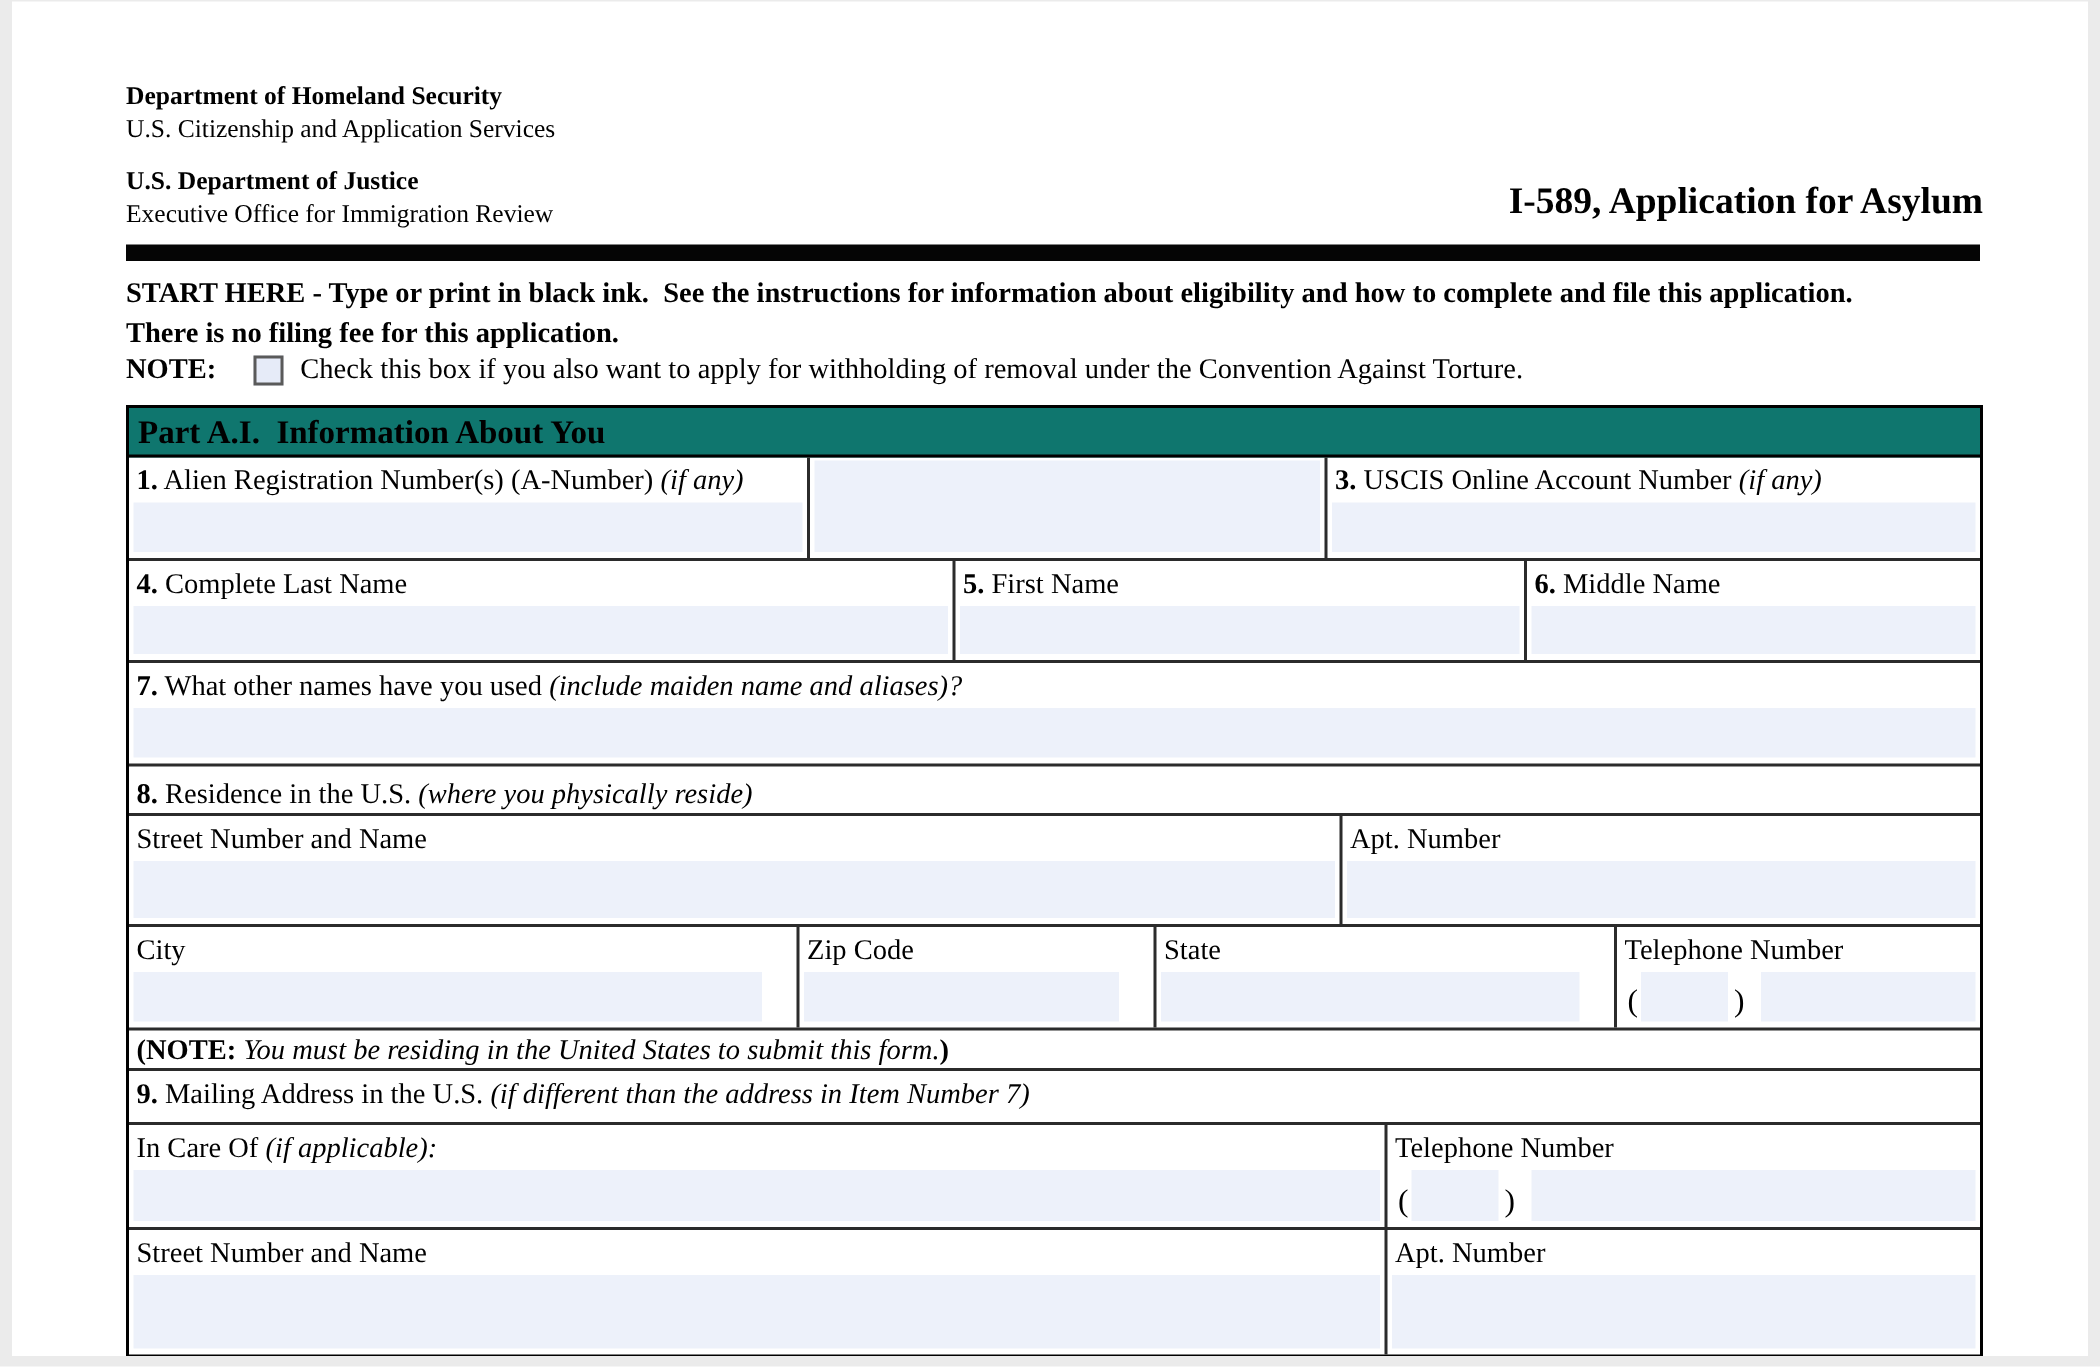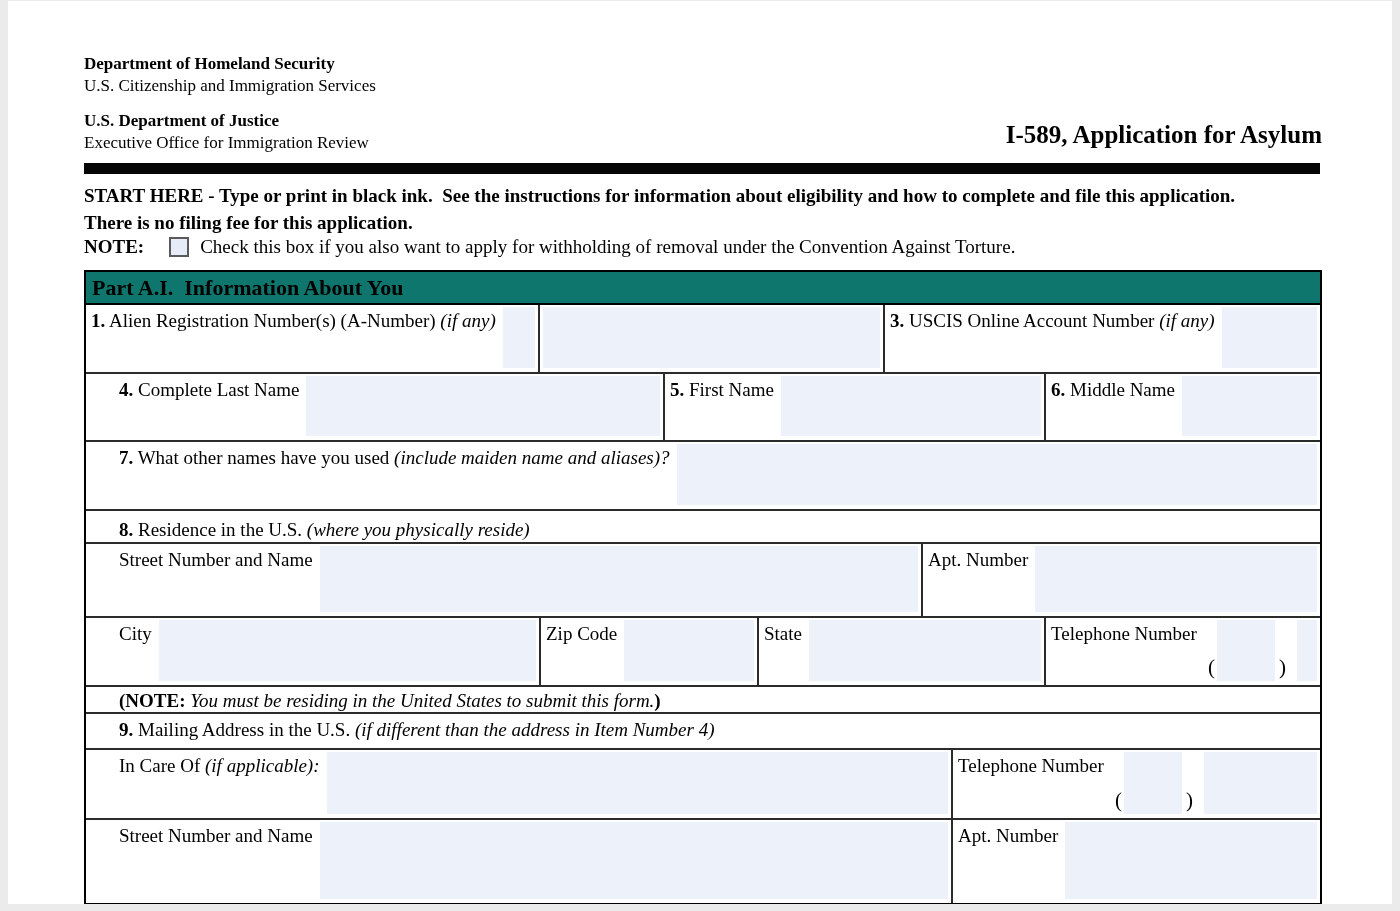--- a/index.html
+++ b/index.html
@@ -48,42 +48,42 @@
     border:2px solid #000;
     background:#fff;
   }
   .part-header{
     background:#0f766e;height:33px;line-height:32px;
     border-bottom:2px solid #000;
     font-size:22px;font-weight:bold;padding-left:6px;
     white-space:pre-wrap;
   }
   .row{display:flex;align-items:stretch;}
-  .row + .row{border-top:2px solid var(--row-border);padding-left:28px;}
+  .row + .row{border-top:2px solid var(--row-border);}
   .part-header + .row{border-top:none;}
-  .cell{display:flex;flex-direction:row;min-width:0;}
+  .cell{display:flex;flex-direction:column;min-width:0;}
   .cell + .cell{border-left:2px solid var(--row-border);}
   .grow{flex:1 1 auto;}
   .lbl{
     font-size:19px;line-height:25px;
     padding:3px 4px 0 5px;
     white-space:nowrap;overflow:hidden;
   }
   .input{
     flex:1 1 auto;
     background:var(--field);
     margin:2px 3px 4px 3px;
   }
   
   .h-r1{height:67px;}
   .h-r2{height:68px;}
   .h-r3{height:69px;}
   .h-lab{height:33px;align-items:flex-end;}
   .h-street{height:74px;}
-  .h-city{height:69px;}
+  .h-city{height:69px;gap:20px;}
   .h-note{height:27px;}
   .h-lab9{height:36px;}
   .h-care{height:70px;}
   .h-street2{height:85px;}
 
   .note-inline{font-size:19px;line-height:25px;padding:1px 4px 0 5px;display:block;}
 
   
   .phone-row{
     flex:1 1 auto;display:flex;align-items:stretch;
@@ -98,21 +98,21 @@
 </style>
 </head>
 <body>
 
 <div class="page">
   <div class="content">
 
     <div class="hdr">
       <div class="agency">
         <div class="b">Department of Homeland Security</div>
-        <div>U.S. Citizenship and Immigration Services</div>
+        <div>U.S. Citizenship and Application Services</div>
         <div class="gap"></div>
         <div class="b">U.S. Department of Justice</div>
         <div>Executive Office for Immigration Review</div>
       </div>
       <div class="title">
         <div>I-589, Application for Asylum</div>
       </div>
     </div>
 
     <div class="black-bar"></div>
@@ -206,21 +206,21 @@
       </div>
 
       <div class="row h-note">
         <div class="cell grow">
           <div class="note-inline"><span class="b">(NOTE:</span><span class="i"> You must be residing in the United States to submit this form.</span><span class="b">)</span></div>
         </div>
       </div>
 
       <div class="row h-lab9">
         <div class="cell grow">
-          <div class="lbl"><span class="b">9.</span> <span>Mailing Address in the U.S.</span> <span class="i">(if different than the address in Item Number 4)</span></div>
+          <div class="lbl"><span class="b">9.</span> <span>Mailing Address in the U.S.</span> <span class="i">(if different than the address in Item Number 7)</span></div>
         </div>
       </div>
 
       <div class="row h-care">
         <div class="cell" style="flex:0 0 837px">
           <div class="lbl"><span>In Care Of</span> <span class="i">(if applicable):</span></div>
           <div class="input"></div>
         </div>
         <div class="cell grow">
           <div class="lbl">Telephone Number</div>

